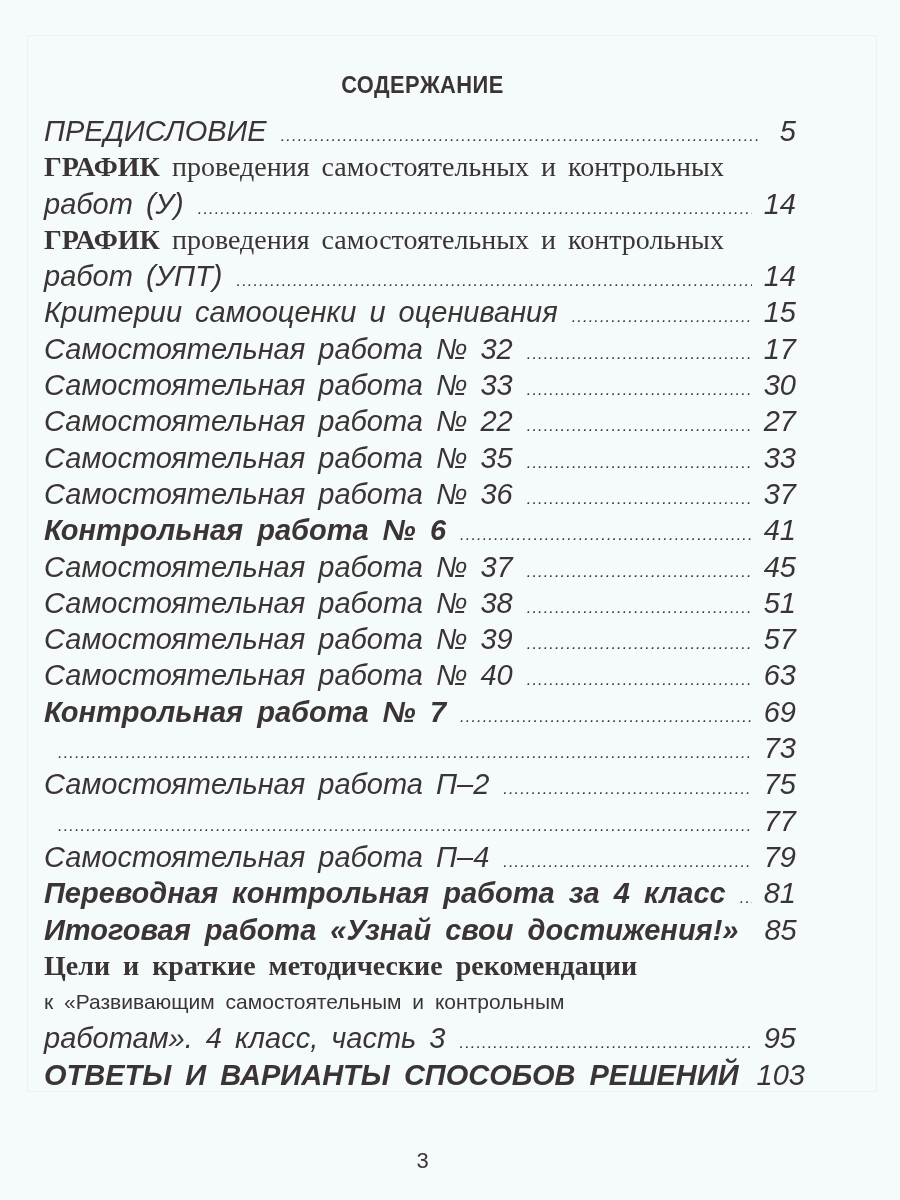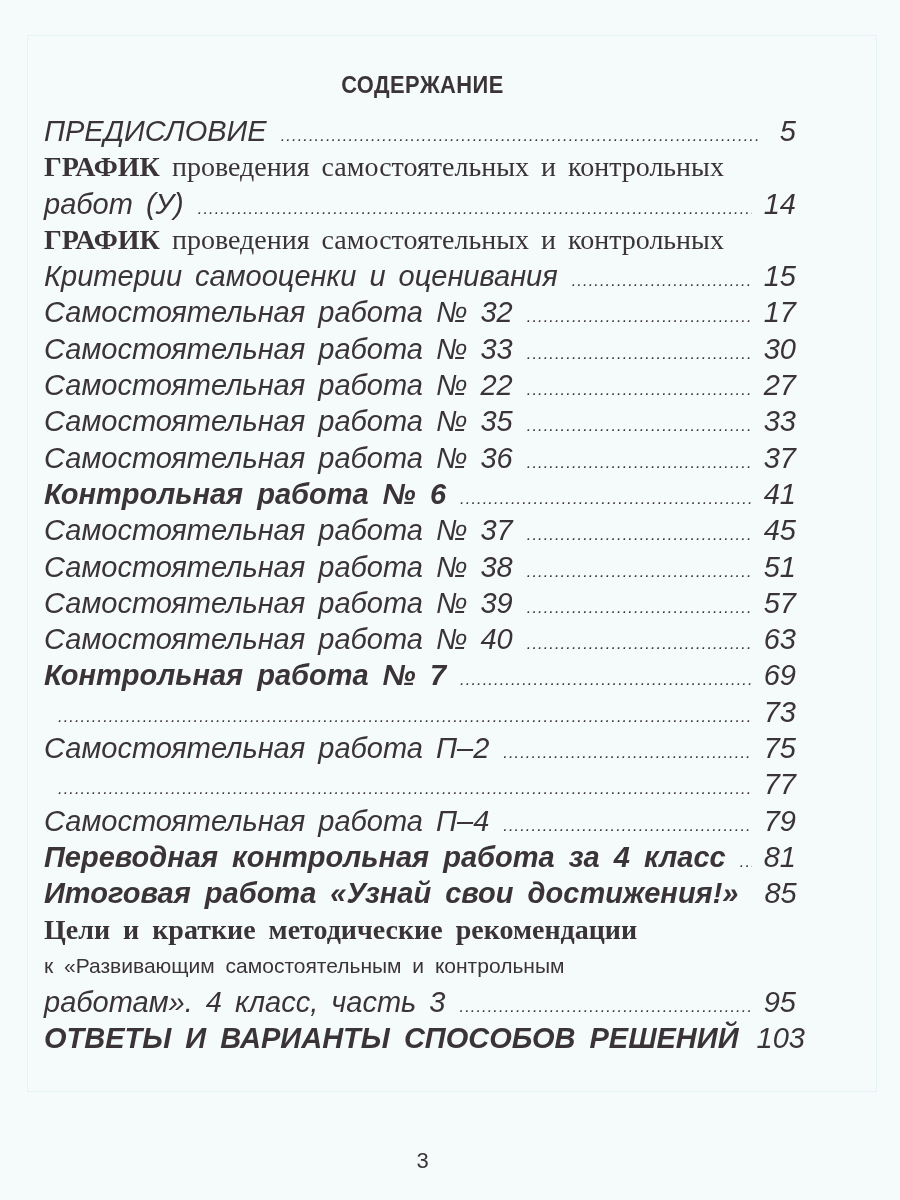--- a/index.html
+++ b/index.html
@@ -65,20 +65,25 @@
     <div class="line1"><span class="lead">ГРАФИК</span><span> проведения самостоятельных и контрольных</span></div>
     <div class="row">
       <span class="text">работ (У)</span>
       <span class="dots"></span>
       <span class="page">14</span>
     </div>
   </div>
 
   <div class="multi">
     <div class="line1"><span class="lead">ГРАФИК</span><span> проведения самостоятельных и контрольных</span></div>
+    <div class="row">
+      <span class="text">работ (УПТ)</span>
+      <span class="dots"></span>
+      <span class="page">14</span>
+    </div>
   </div>
 
   <div class="row">
     <span class="text">Критерии самооценки и оценивания</span>
     <span class="dots"></span>
     <span class="page">15</span>
   </div>
 
   <div class="row">
     <span class="text">Самостоятельная работа № 32</span>

